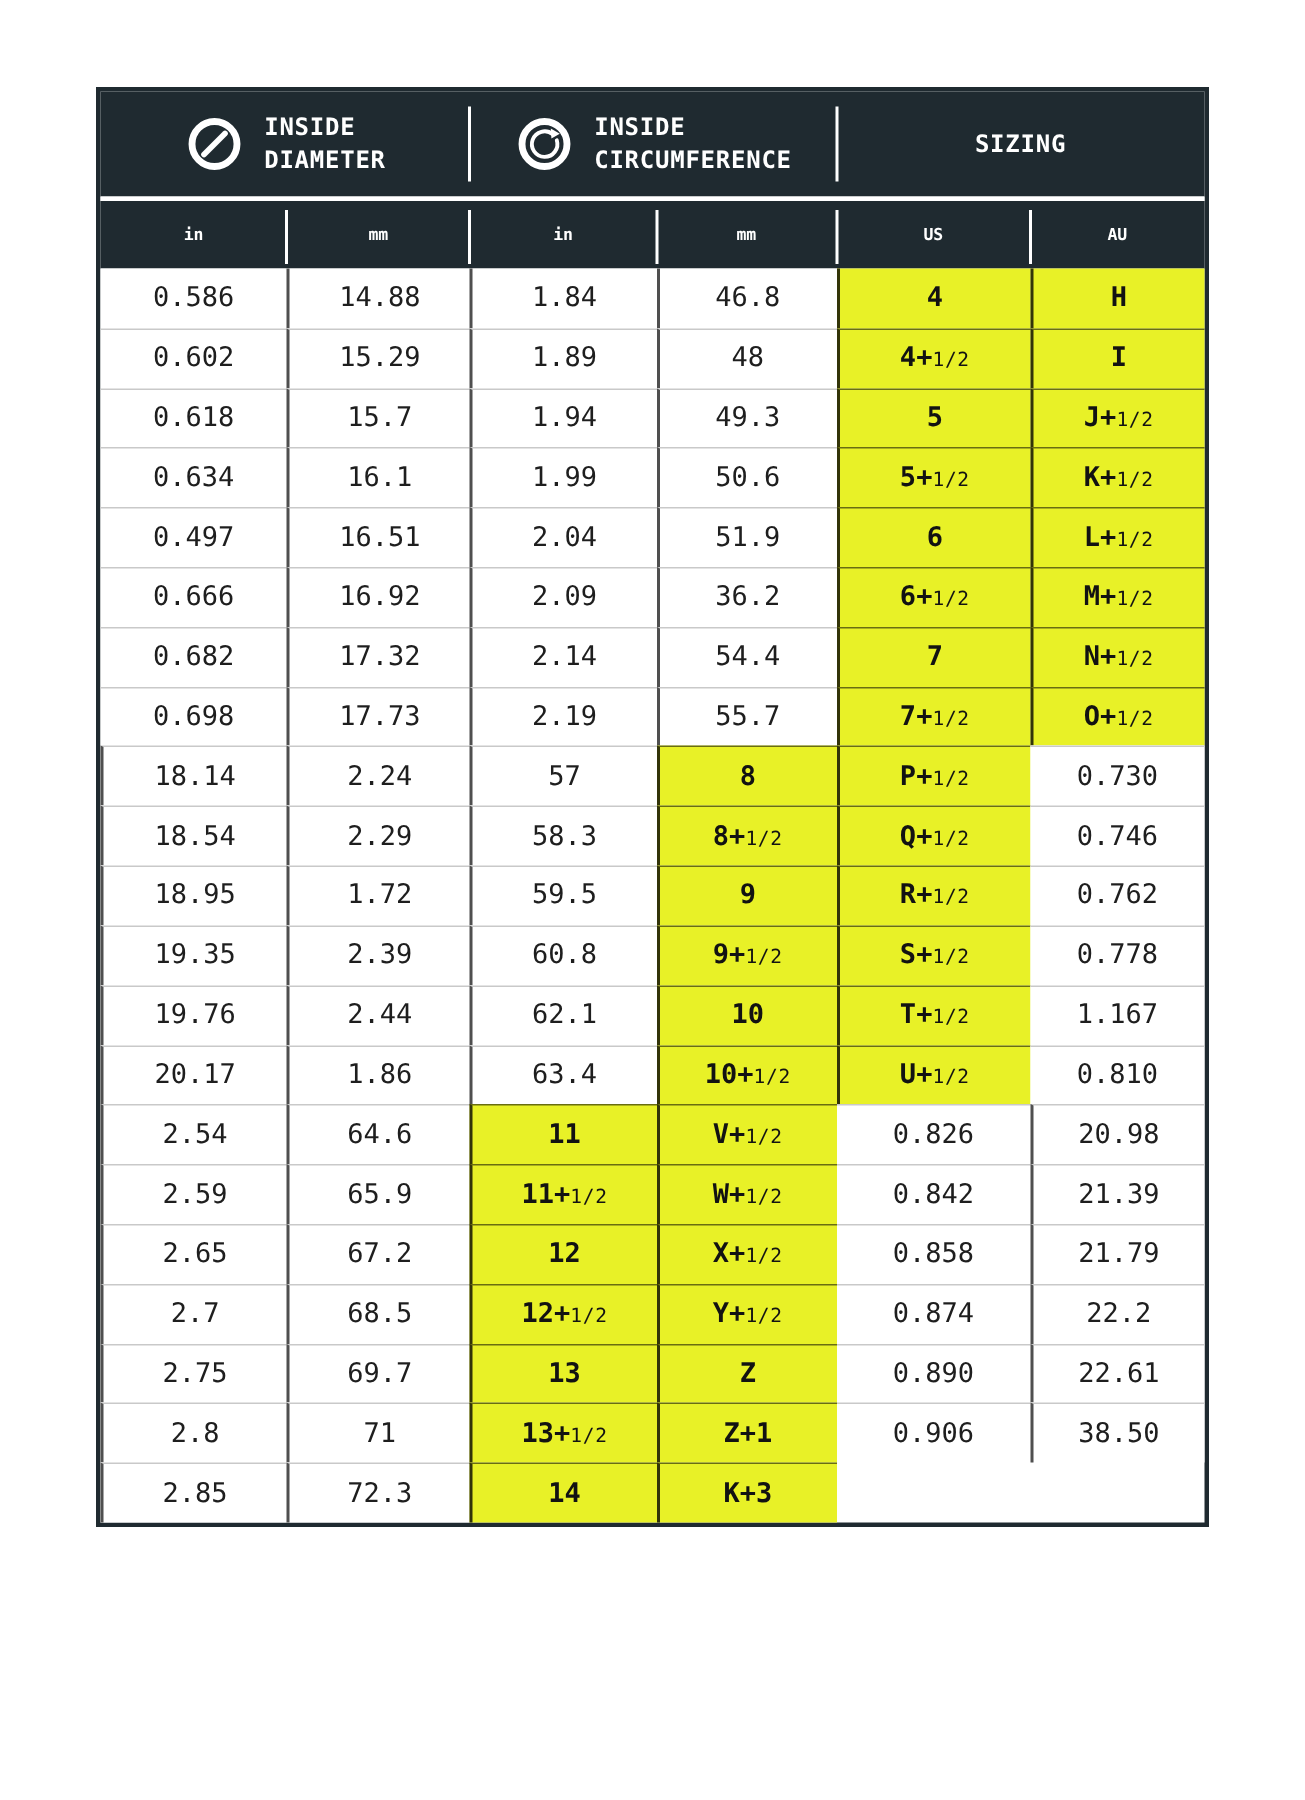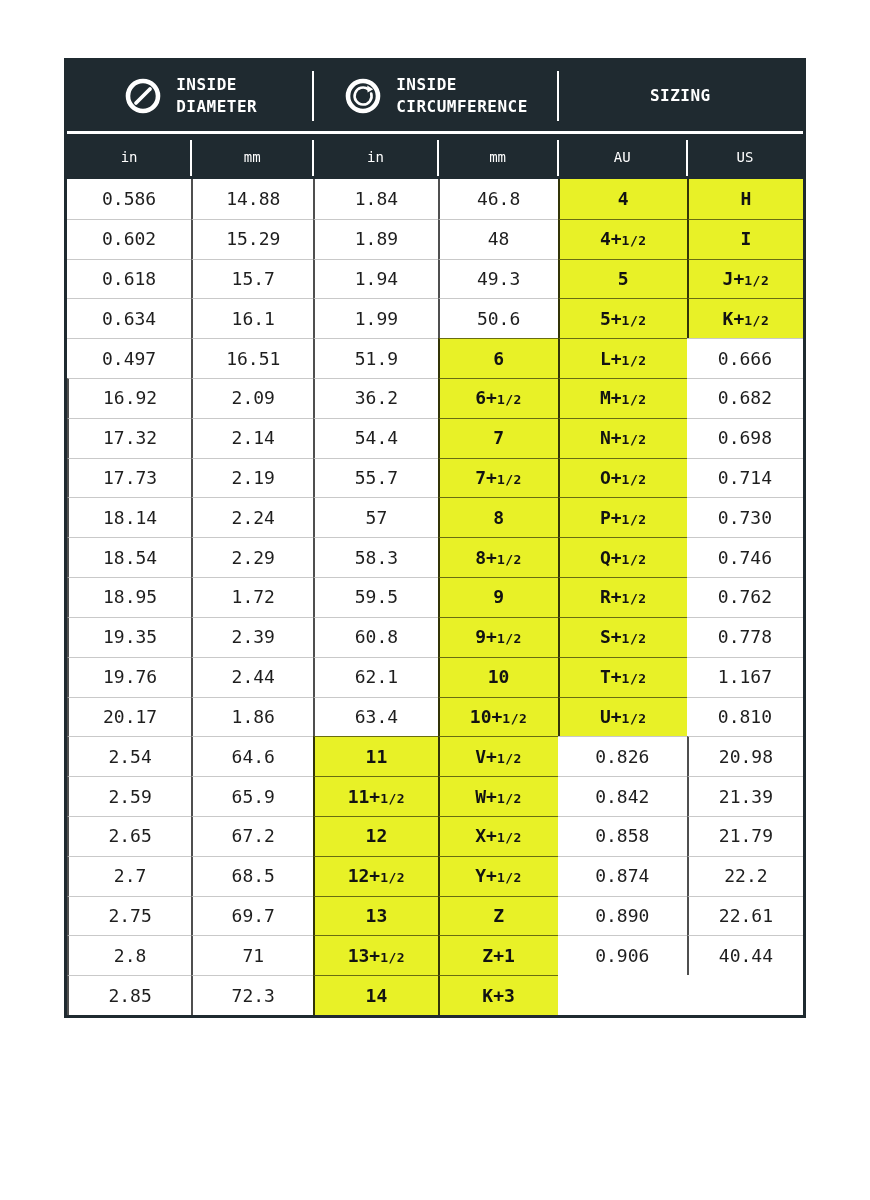--- a/index.html
+++ b/index.html
@@ -57,22 +57,22 @@
     height: 45px;
     display: grid;
     grid-template-columns: 124fr 122fr 124fr 120fr 129fr 116fr;
   }
   .subcell {
     position: relative;
     display: flex;
     align-items: center;
     justify-content: center;
     color: var(--header-text, #ffffff);
-    font-weight: normal;
-    font-size: 14px;
+    font-weight: bold;
+    font-size: 11px;
   }
   .subcell.divided::before {
     content: "";
     position: absolute;
     left: -1px; top: 13%;
     width: 2px; height: 80%;
     background: #ffffff;
   }
 
   
@@ -95,21 +95,21 @@
     background: var(--highlight, #e8f127);
     border-left: 2px solid rgba(0,0,0,0.78);
     border-top: 1px solid rgba(0,0,0,0.55);
     font-weight: bold;
     color: #121212;
   }
   .cell.first-col { border-left: none; }
   .cell.first-row { border-top: none; }
   .val { line-height: 1; }
   .plus { line-height: 1; font-weight: bold; }
-  .frac { line-height: 1; font-size: 13px; font-weight: bold; letter-spacing: 0.5px; }
+  .frac { line-height: 1; font-size: 13px; font-weight: normal; letter-spacing: 0.5px; }
 </style>
 </head>
 <body>
 
 <div class="ring-table">
 
   <div class="table-header">
 
     <div class="header-section">
       <span class="hicon">
@@ -140,22 +140,22 @@
 
   </div>
 
   <div class="header-sep"></div>
 
   <div class="subheader">
     <div class="subcell">in</div>
     <div class="subcell divided">mm</div>
     <div class="subcell divided">in</div>
     <div class="subcell divided">mm</div>
+    <div class="subcell divided">US</div>
     <div class="subcell divided">AU</div>
-    <div class="subcell divided">US</div>
   </div>
 
   <div class="tbody">
       <div class="cell c-white first-row first-col">
         <span class="cellrow">
           <span class="val">0.586</span>
         </span>
       </div>
       <div class="cell c-white first-row">
         <span class="cellrow">
@@ -285,20 +285,25 @@
           <span class="val">0.497</span>
         </span>
       </div>
       <div class="cell c-white">
         <span class="cellrow">
           <span class="val">16.51</span>
         </span>
       </div>
       <div class="cell c-white">
         <span class="cellrow">
+          <span class="val">2.04</span>
+        </span>
+      </div>
+      <div class="cell c-white">
+        <span class="cellrow">
           <span class="val">51.9</span>
         </span>
       </div>
       <div class="cell c-yellow">
         <span class="cellrow">
           <span class="val">6</span>
         </span>
       </div>
       <div class="cell c-yellow">
         <span class="cellrow">
@@ -400,25 +405,20 @@
           <span class="frac">1/2</span>
         </span>
       </div>
       <div class="cell c-yellow">
         <span class="cellrow">
           <span class="val">O</span>
           <span class="plus">+</span>
           <span class="frac">1/2</span>
         </span>
       </div>
-      <div class="cell c-white first-col">
-        <span class="cellrow">
-          <span class="val">0.714</span>
-        </span>
-      </div>
       <div class="cell c-white">
         <span class="cellrow">
           <span class="val">18.14</span>
         </span>
       </div>
       <div class="cell c-white">
         <span class="cellrow">
           <span class="val">2.24</span>
         </span>
       </div>
@@ -794,21 +794,21 @@
           <span class="val">Z+1</span>
         </span>
       </div>
       <div class="cell c-white first-col">
         <span class="cellrow">
           <span class="val">0.906</span>
         </span>
       </div>
       <div class="cell c-white">
         <span class="cellrow">
-          <span class="val">40.44</span>
+          <span class="val">38.50</span>
         </span>
       </div>
       <div class="cell c-white">
         <span class="cellrow">
           <span class="val">2.85</span>
         </span>
       </div>
       <div class="cell c-white">
         <span class="cellrow">
           <span class="val">72.3</span>

